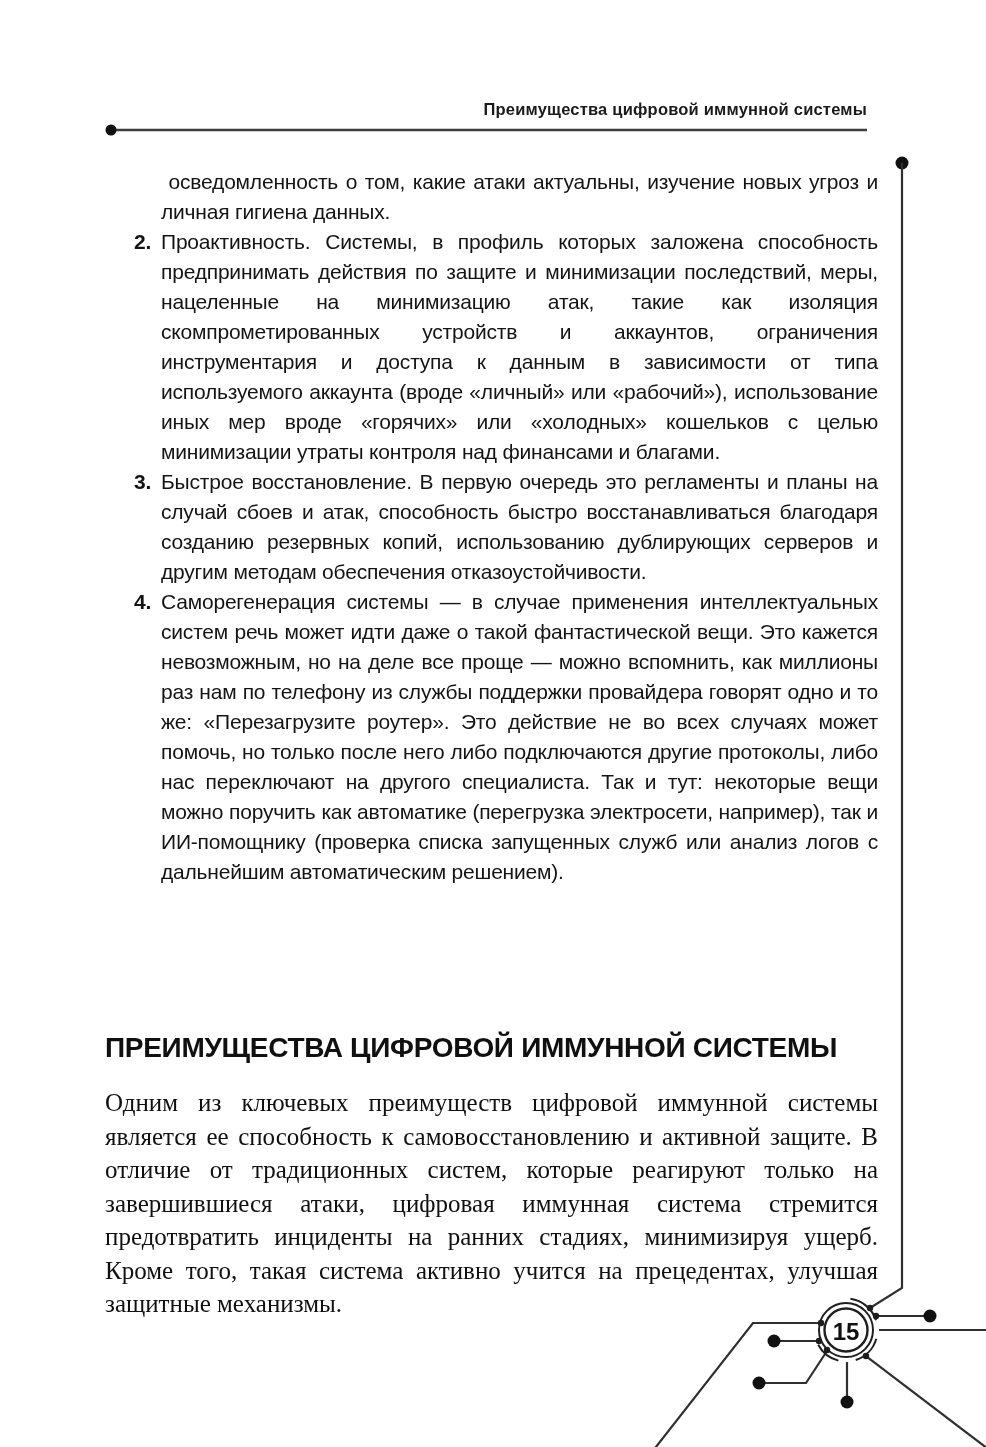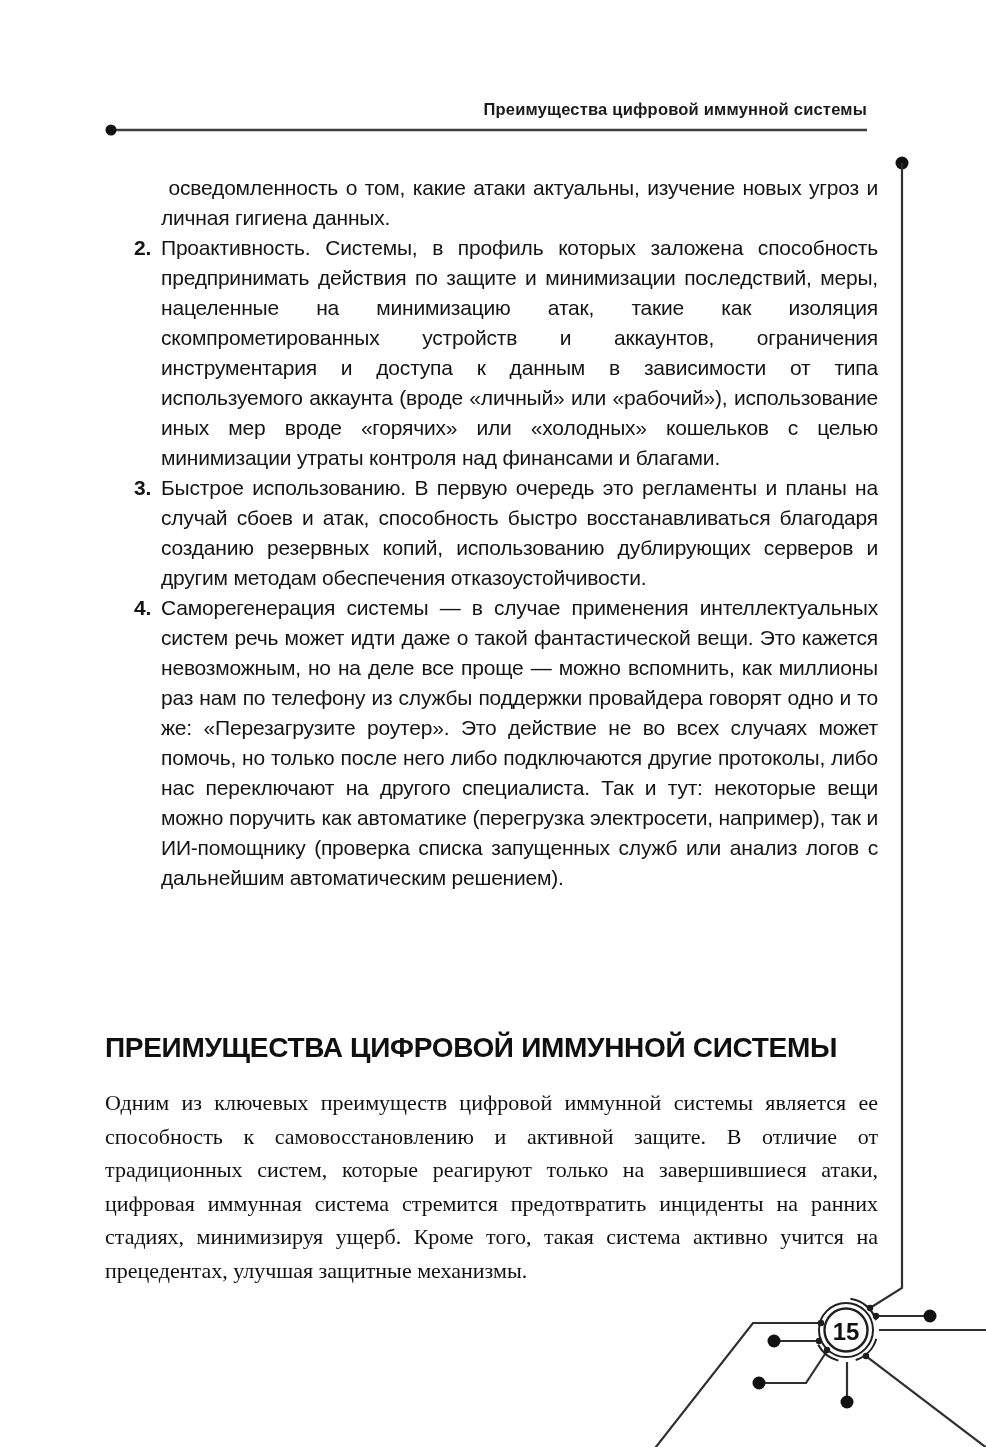--- a/index.html
+++ b/index.html
@@ -14,40 +14,40 @@
   .running-head {
     position: absolute;
     top: 100px; right: 119px;
     font-size: 16.5px; font-weight: bold;
     letter-spacing: 0.2px;
     white-space: nowrap;
     color: #1a1a1a;
   }
   .advantages-list {
     position: absolute;
-    left: 134px; top: 173px; width: 744px;
+    left: 134px; top: 167px; width: 744px;
     font-size: 21px; line-height: 30px;
     letter-spacing: -0.2px;
     text-align: justify;
   }
   .advantages-list p { margin: 0; padding-left: 27px; text-indent: -27px; }
   .li-marker { display: inline-block; width: 27px; font-weight: bold; text-indent: 0; }
   .li-label { font-weight: normal; }
   .section-heading {
     position: absolute;
     left: 105px; top: 1032px; width: 780px;
     font-size: 28px; font-weight: bold;
     letter-spacing: -0.3px;
     color: #101010;
   }
   .lead-paragraph {
     position: absolute;
     left: 105px; top: 1086px; width: 773px;
     font-family: "Liberation Serif", serif;
-    font-size: 22px; line-height: 33.5px;
+    font-size: 25px; line-height: 33.5px;
     text-align: justify;
     color: #101010;
   }
   .deco-overlay { position: absolute; left: 0; top: 0; pointer-events: none; }
   .deco-overlay .trace { stroke: #2f2f2f; stroke-width: 2.2; fill: none; }
   .deco-overlay .head-rule { stroke: #3d3d3d; stroke-width: 2.5; }
   .deco-overlay .dot-big { fill: #111111; }
   .deco-overlay .dot-small { fill: #1c1c1c; }
   .deco-overlay .badge-ring { stroke: #1f1f1f; stroke-width: 2; fill: none; }
   .deco-overlay .badge-core { stroke: #1f1f1f; stroke-width: 2.4; fill: #ffffff; }
@@ -57,21 +57,21 @@
   }
 </style>
 </head>
 <body>
 
 <div class="running-head">Преимущества цифровой иммунной системы</div>
 
 <div class="advantages-list">
   <p><span class="li-marker"></span><span class="li-label"></span> <span>осведомленность о том, какие атаки актуальны, изучение новых угроз и личная гигиена данных.</span></p>
   <p><span class="li-marker">2.</span><span class="li-label">Проактивность.</span> <span>Системы, в профиль которых заложена способность предпринимать действия по защите и минимизации последствий, меры, нацеленные на минимизацию атак, такие как изоляция скомпрометированных устройств и аккаунтов, ограничения инструментария и доступа к данным в зависимости от типа используемого аккаунта (вроде «личный» или «рабочий»), использование иных мер вроде «горячих» или «холодных» кошельков с целью минимизации утраты контроля над финансами и благами.</span></p>
-  <p><span class="li-marker">3.</span><span class="li-label">Быстрое использованию.</span> <span>В первую очередь это регламенты и планы на случай сбоев и атак, способность быстро восстанавливаться благодаря созданию резервных копий, использованию дублирующих серверов и другим методам обеспечения отказоустойчивости.</span></p>
+  <p><span class="li-marker">3.</span><span class="li-label">Быстрое восстановление.</span> <span>В первую очередь это регламенты и планы на случай сбоев и атак, способность быстро восстанавливаться благодаря созданию резервных копий, использованию дублирующих серверов и другим методам обеспечения отказоустойчивости.</span></p>
   <p><span class="li-marker">4.</span><span class="li-label">Саморегенерация системы</span> <span>— в случае применения интеллектуальных систем речь может идти даже о такой фантастической вещи. Это кажется невозможным, но на деле все проще — можно вспомнить, как миллионы раз нам по телефону из службы поддержки провайдера говорят одно и то же: «Перезагрузите роутер». Это действие не во всех случаях может помочь, но только после него либо подключаются другие протоколы, либо нас переключают на другого специалиста. Так и тут: некоторые вещи можно поручить как автоматике (перегрузка электросети, например), так и ИИ-помощнику (проверка списка запущенных служб или анализ логов с дальнейшим автоматическим решением).</span></p>
 </div>
 
 <div class="section-heading">ПРЕИМУЩЕСТВА ЦИФРОВОЙ ИММУННОЙ СИСТЕМЫ</div>
 
 <div class="lead-paragraph">Одним из ключевых преимуществ цифровой иммунной системы является ее способность к самовосстановлению и активной защите. В отличие от традиционных систем, которые реагируют только на завершившиеся атаки, цифровая иммунная система стремится предотвратить инциденты на ранних стадиях, минимизируя ущерб. Кроме того, такая система активно учится на прецедентах, улучшая защитные механизмы.</div>
 
 <svg class="deco-overlay" width="986" height="1447" viewBox="0 0 986 1447" xmlns="http://www.w3.org/2000/svg">
 
   <g>

